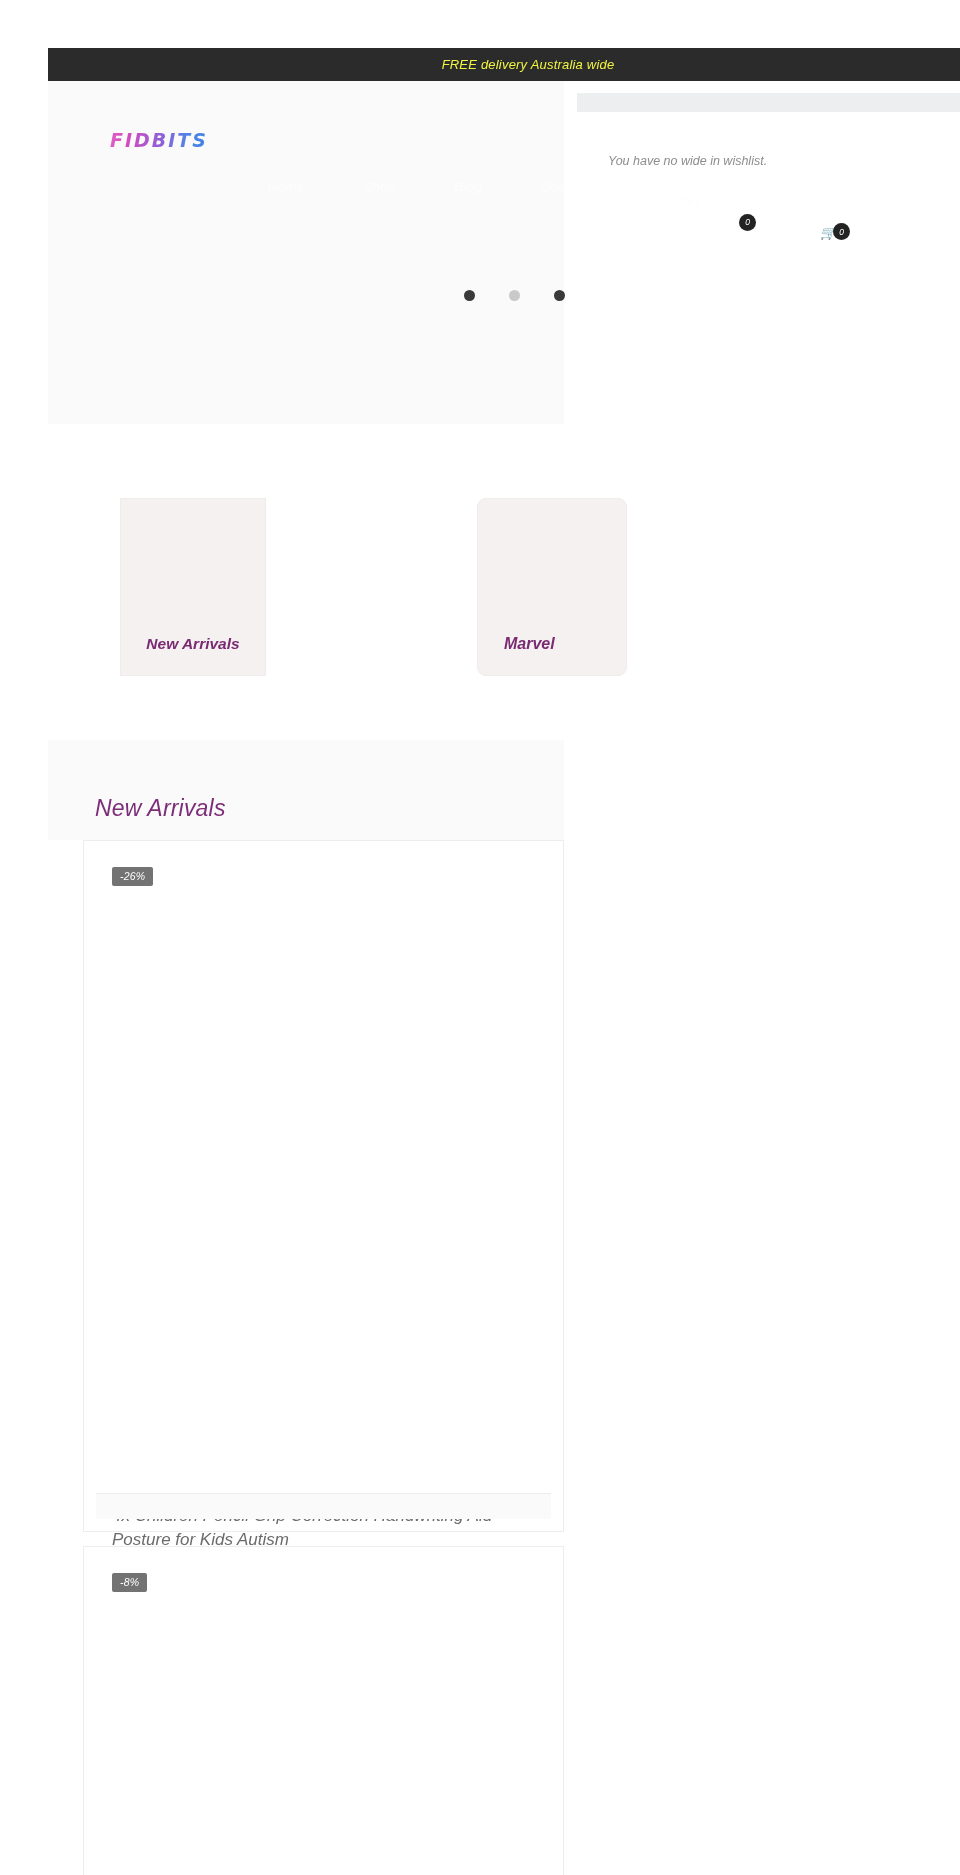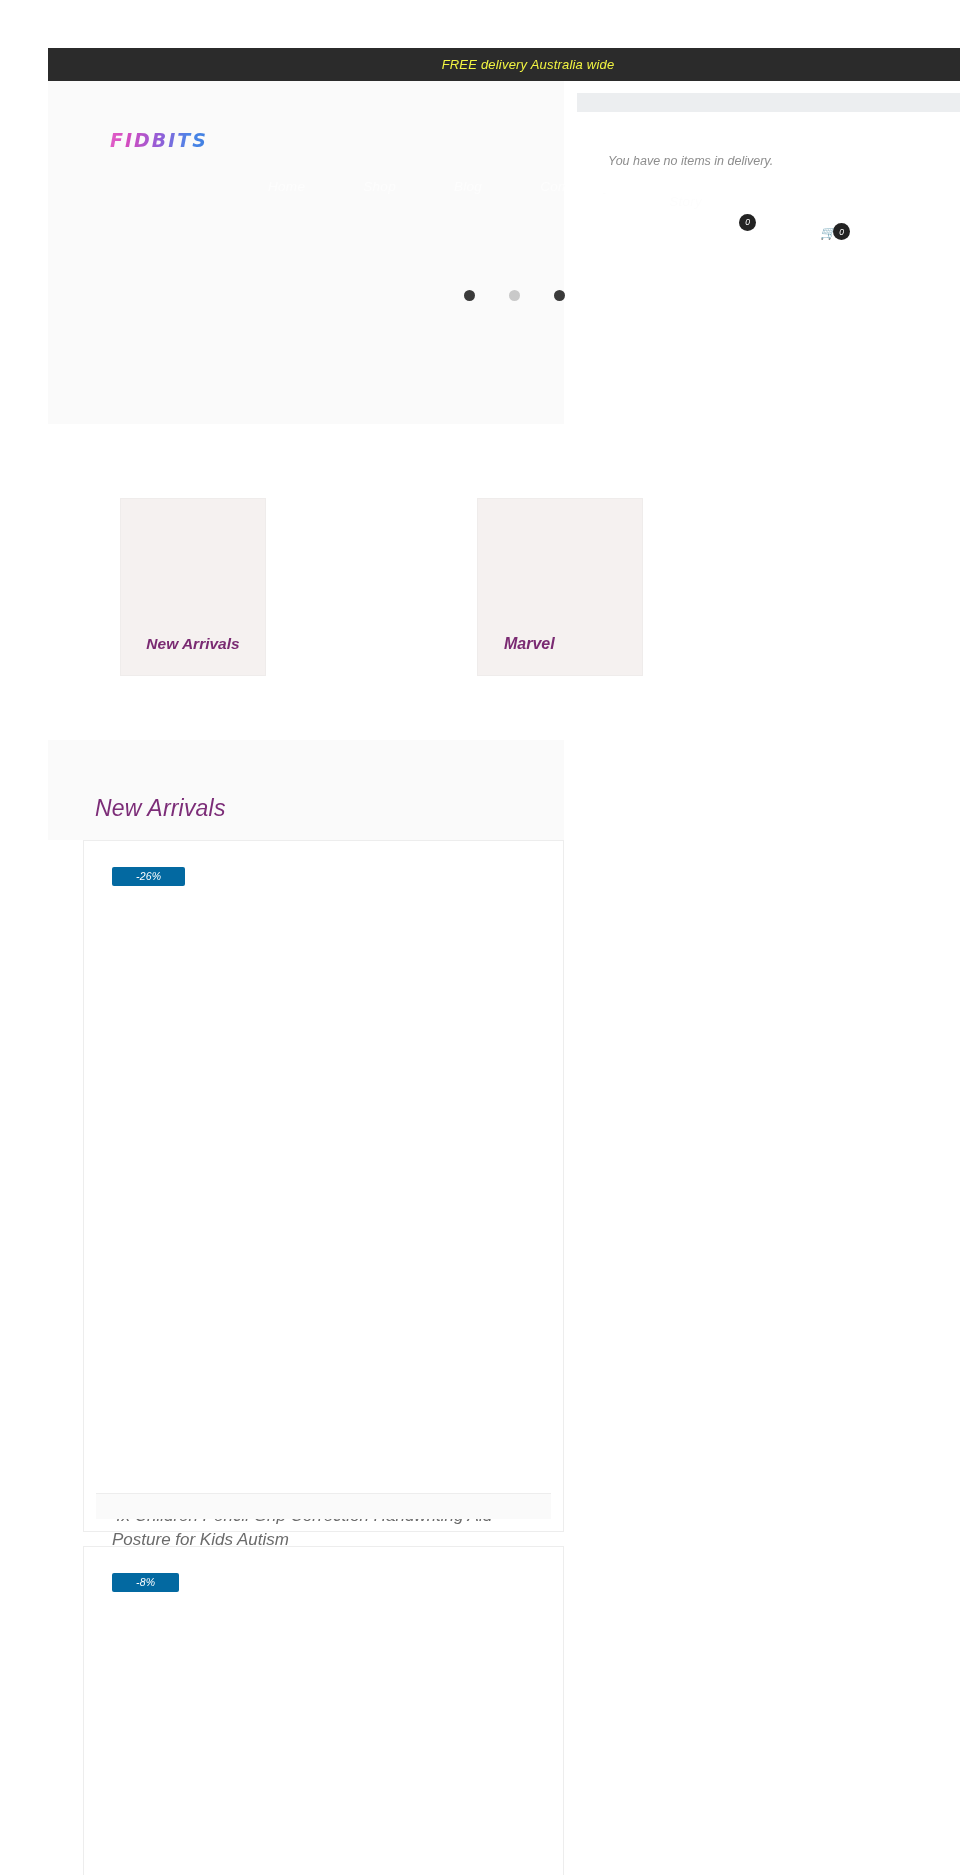--- a/index.html
+++ b/index.html
@@ -50,39 +50,39 @@
     line-height:1; }
   .cart-wrap .count-badge { position:absolute; left:13px; top:-2px; }
 
   
   .cat-row { position:absolute; left:0; top:376px; width:516px; height:316px;
     background:#ffffff; }
   .cat-card { position:absolute; top:62px; width:146px; height:178px;
     background:#f5f1f0; border:1px solid #efeceb; }
   .cat-card.c1 { left:60px; }
   .cat-card.c2 { left:239px; }
-  .cat-card.c3 { left:417px; width:166px; }
+  .cat-card.c3 { left:417px; width:150px;border-radius:9px; }
   .cat-label { position:absolute; left:0; right:0; bottom:10px; text-align:center;
     color:#7a2a72; font-size:15.5px; font-weight:700; white-space:nowrap; }
   .cat-card.c3 .cat-label { text-align:left; left:14px; font-size:16px; }
 
   
   .na-section { position:absolute; left:0; top:692px; width:516px; height:100px;
     background:#fafafa; }
   .na-heading { position:absolute; left:35px; top:43px; font-size:23px;
     color:#7c2d78; font-weight:400; letter-spacing:.2px; }
 
   
   .prod-card { position:absolute; left:35px; width:481px; background:#ffffff;
     border:1px solid #ededed; }
   .prod-1 { top:792px; height:692px; }
   .prod-2 { top:1498px; height:377px; }
 
-  .badge { position:absolute; left:16px; top:14px; background:#0369a1; color:#fff;
-    font-size:10.5px; padding:3px 24px 4px; border-radius:2px; letter-spacing:.2px; }
+  .badge { position:absolute; left:16px; top:14px; background:#737373; color:#fff;
+    font-size:10.5px; padding:3px 8px 4px; border-radius:2px; letter-spacing:.2px; }
 
   .prod-title { position:absolute; left:16px; font-size:17px; color:#6b6b6b;
     line-height:1.4; }
   .prod-1 .prod-title { top:651px; }
 
   .card-foot { position:absolute; left:0; right:0; bottom:0; height:26px;
     background:#fafafa; border-top:1px solid #ededed; }
 </style>
 </head>
 <body>
@@ -106,21 +106,21 @@
 
     <div class="dots">
       <span class="dot"></span>
       <span class="dot inactive"></span>
       <span class="dot"></span>
     </div>
   </div>
 
   <div class="wish-panel">
     <div class="wish-strip"></div>
-    <div class="wish-empty">You have no items in delivery.</div>
+    <div class="wish-empty">You have no wide in wishlist.</div>
 
     <div class="wish-counts">
       <span class="count-badge">0</span>
       <span class="cart-wrap">
         <span class="cart-glyph">🛒</span>
         <span class="count-badge">0</span>
       </span>
     </div>
   </div>
 

